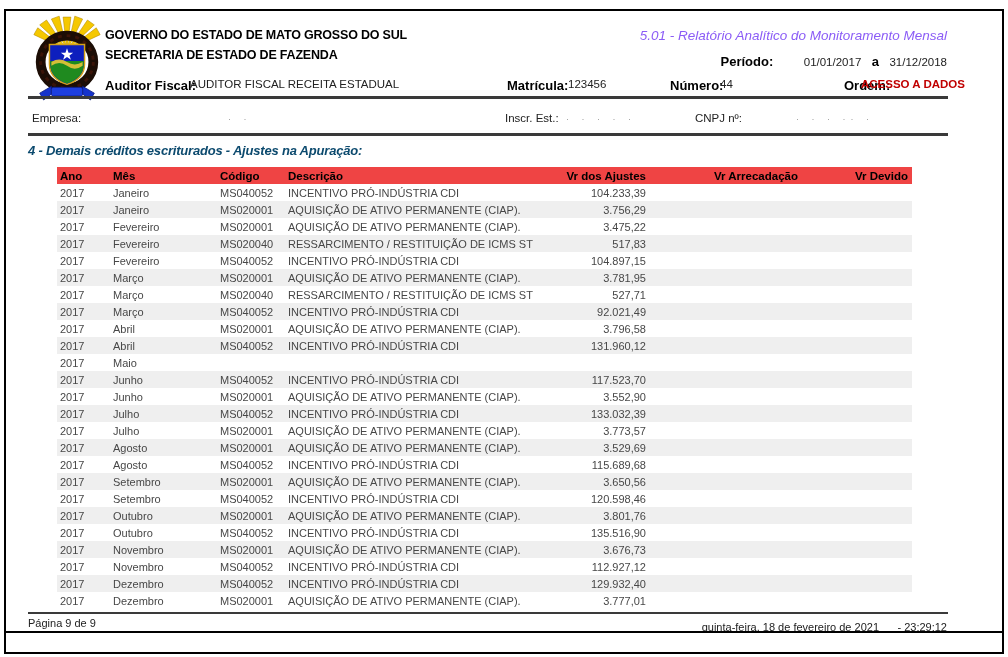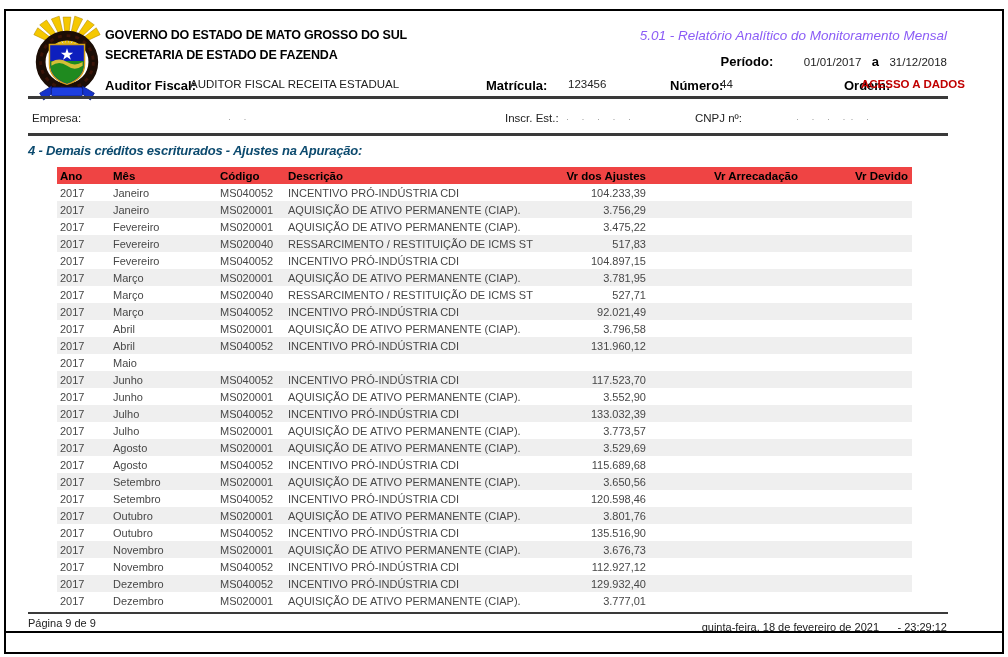--- a/index.html
+++ b/index.html
@@ -73,21 +73,21 @@
     <div class="abs report-title" style="top:17px; right:55px;">5.01 - Relatório Analítico do Monitoramento Mensal</div>
     <div class="abs" style="top:41px; right:55px;">
       <span class="lbl">Período:</span>
       <span class="val" style="margin-left:26px;">01/01/2017</span>
       <span class="lbl" style="margin-left:6px;">a</span>
       <span class="val" style="margin-left:6px;">31/12/2018</span>
     </div>
 
     <div class="abs lbl" style="left:99px; top:67px;">Auditor Fiscal:</div>
     <div class="abs val" style="left:184px; top:67px;">AUDITOR FISCAL RECEITA ESTADUAL</div>
-    <div class="abs lbl" style="left:480px; top:67px;">Matrícula:</div>
+    <div class="abs lbl" style="left:501px; top:67px;">Matrícula:</div>
     <div class="abs val" style="left:562px; top:67px;">123456</div>
     <div class="abs lbl" style="left:664px; top:67px;">Número:</div>
     <div class="abs val" style="left:714px; top:67px;">44</div>
     <div class="abs lbl" style="left:809px; top:67px;margin-left:29px;">Ordem:</div>
     <div class="abs red" style="left:855px; top:67px;">ACESSO A DADOS</div>
 
     <div class="rule" style="left:22px; top:85px; width:920px;"></div>
 
     <div class="abs val" style="left:26px; top:101px;">Empresa:</div>
     <div class="abs redacted" style="left:222px; top:103px;">· ·</div>

